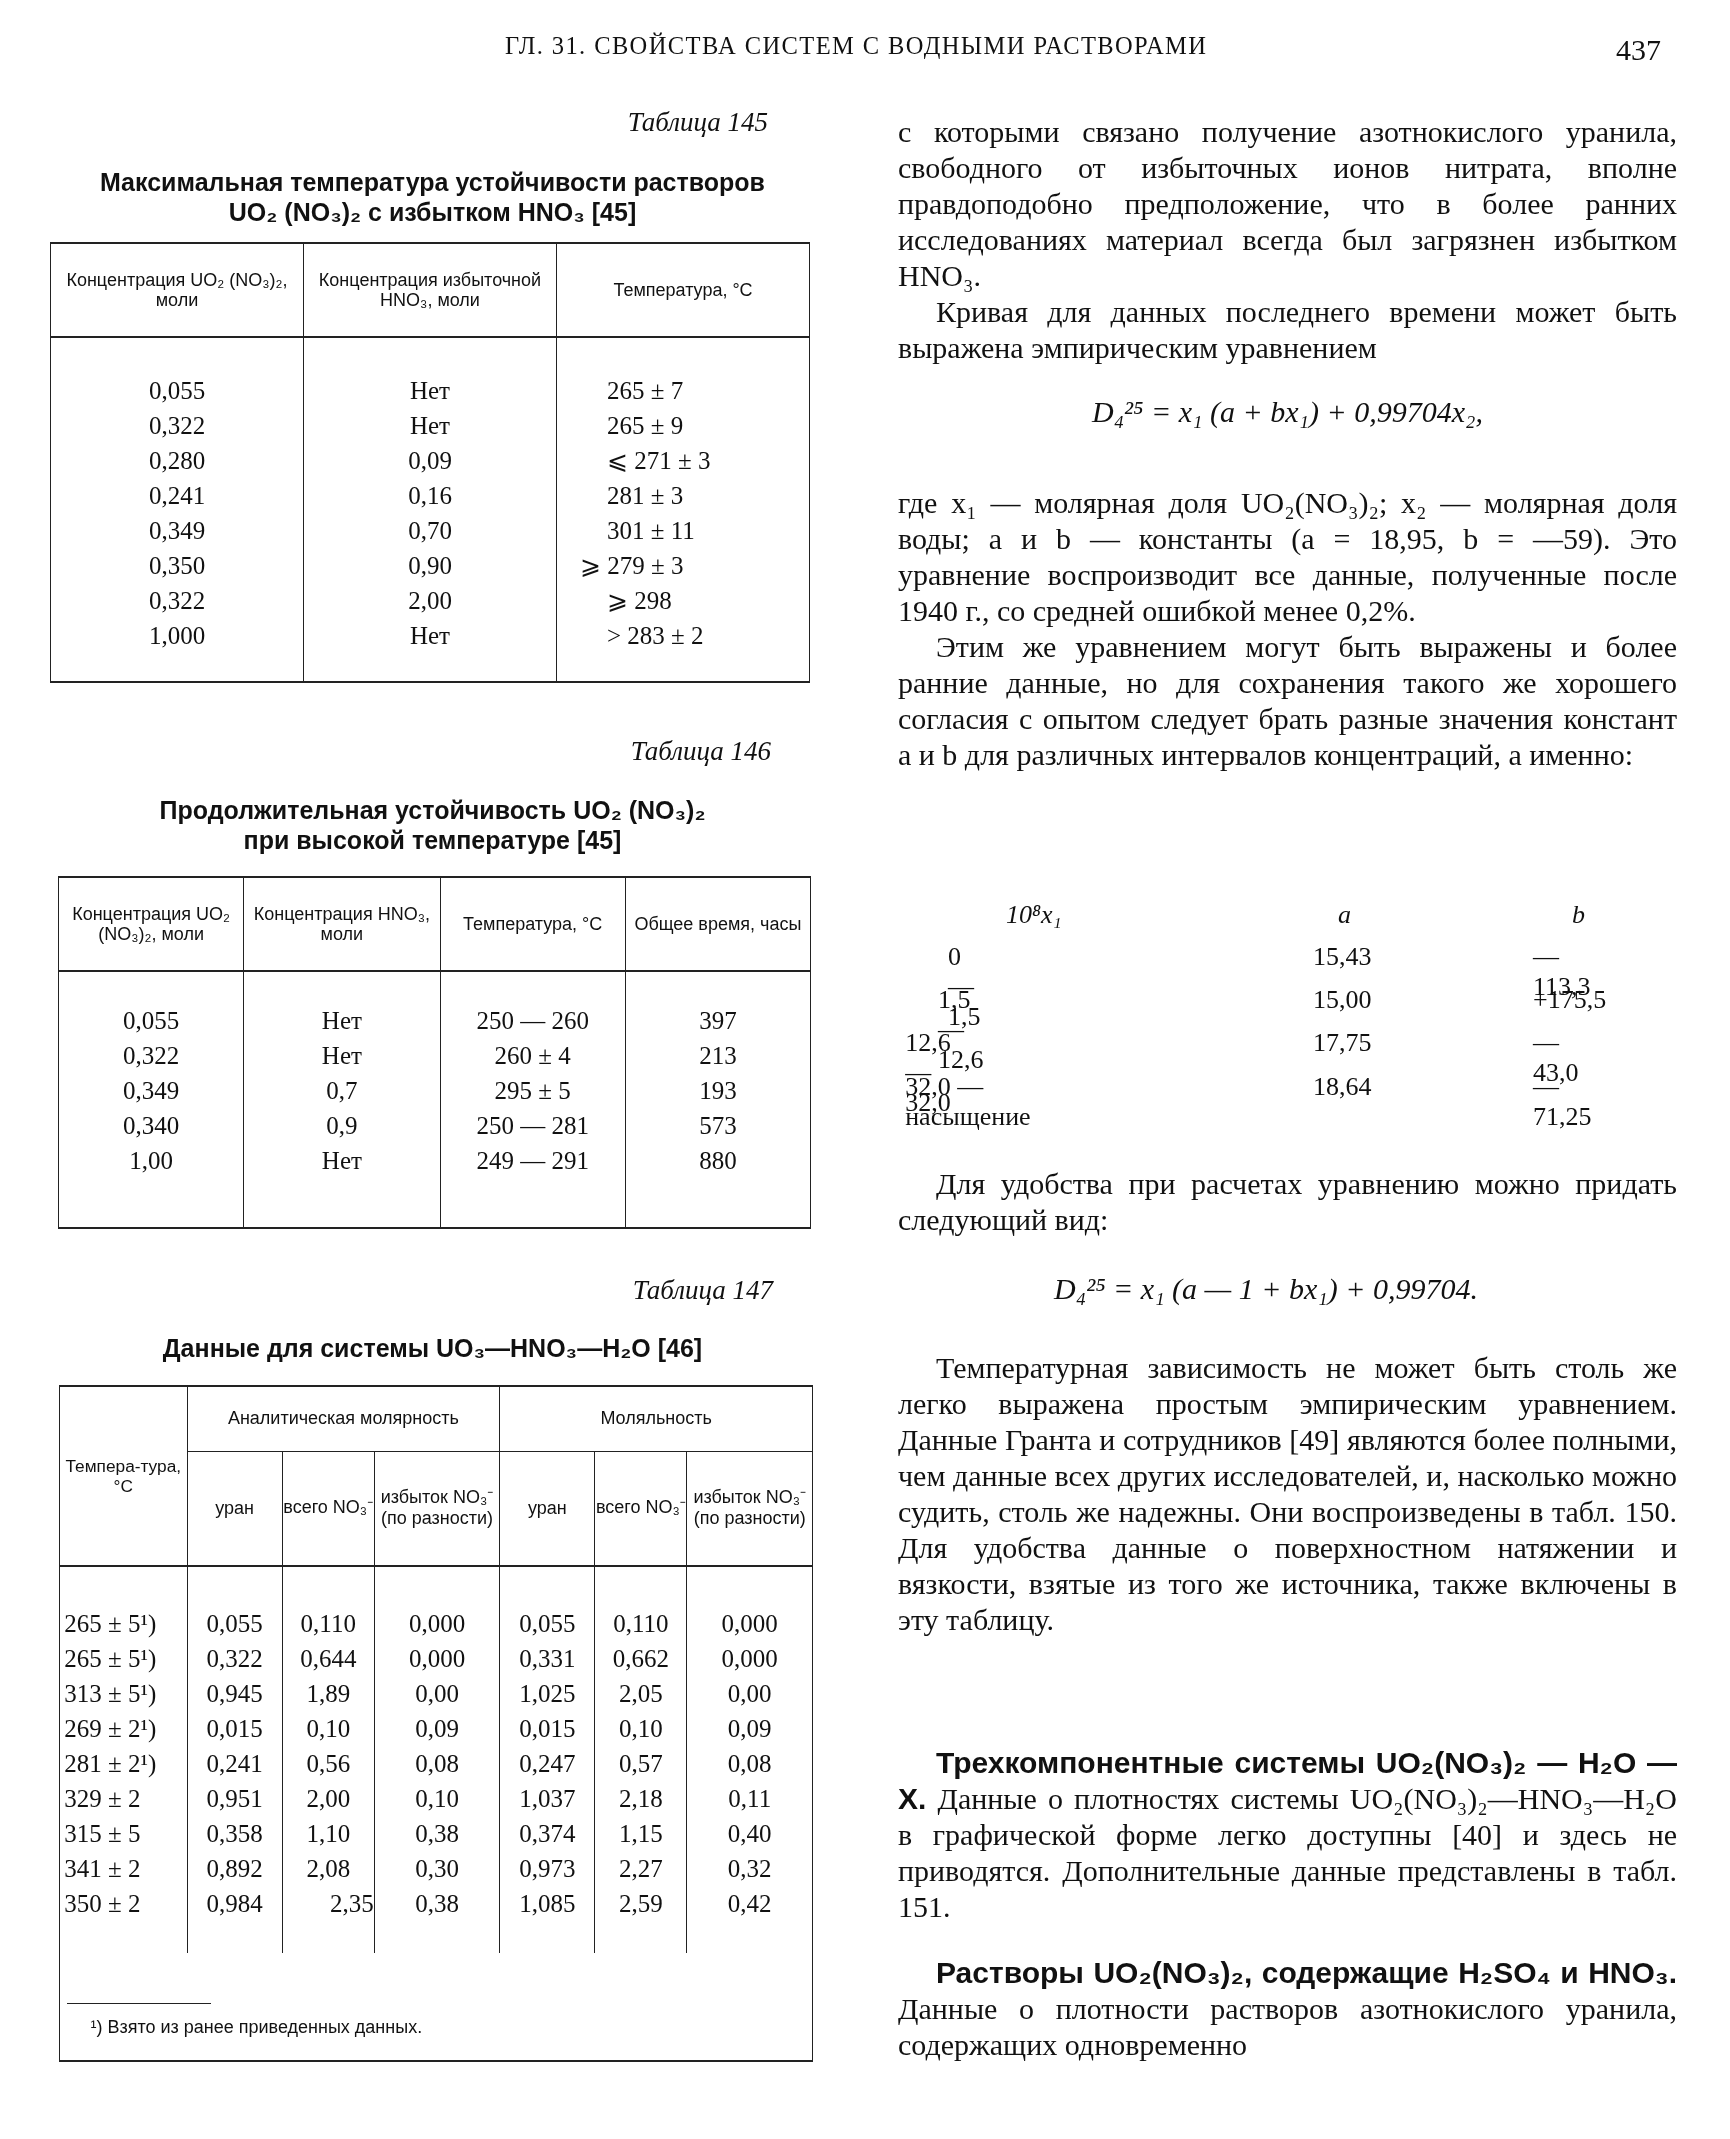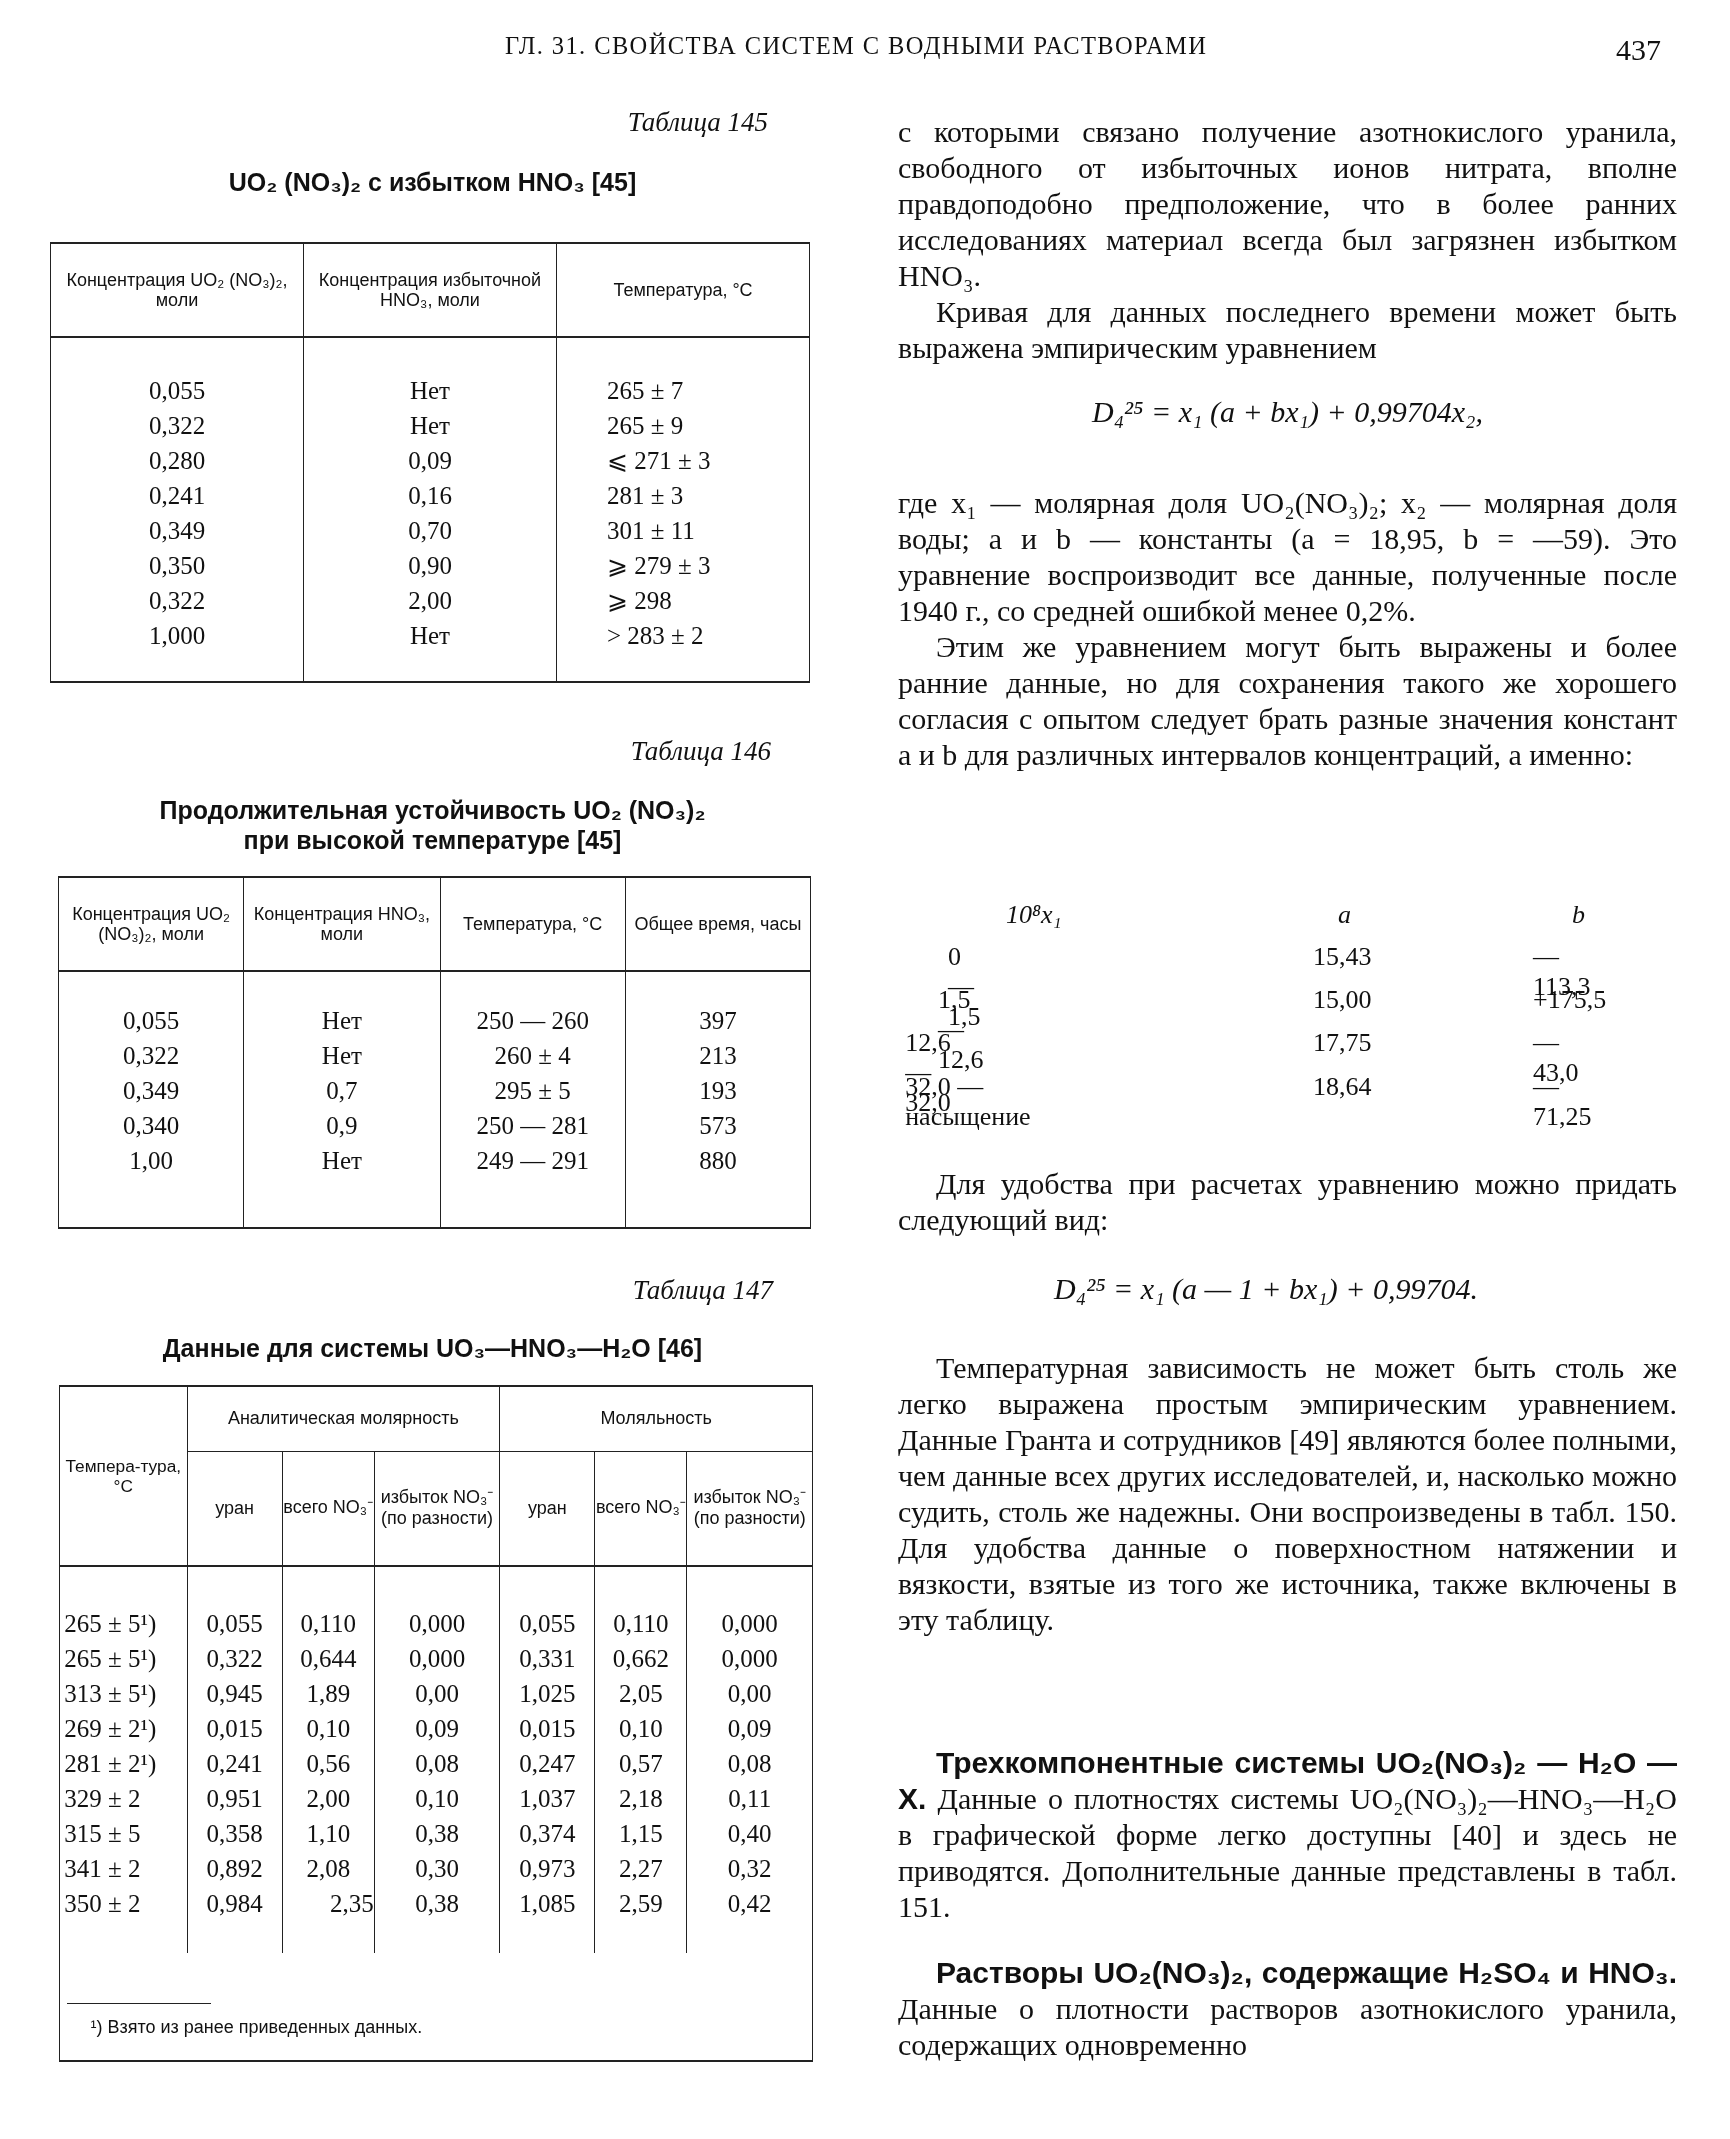--- a/index.html
+++ b/index.html
@@ -26,20 +26,21 @@
 </head>
 <body>
 
 <div class="abs header">
   <span class="running-head">ГЛ. 31. СВОЙСТВА СИСТЕМ С ВОДНЫМИ РАСТВОРАМИ</span>
   <span class="page-num">437</span>
 </div>
 
 <div class="abs tnum" style="left:433px; top:107px; width:335px;">Таблица 145</div>
 <div class="abs ttitle" style="left:43px; top:167px; width:779px;">
+  <div>Максимальная температура устойчивости растворов</div>
   <div>UO₂ (NO₃)₂ с избытком HNO₃ [45]</div>
 </div>
 <table class="dt" style="left:50px; top:242px; width:760px;">
   <thead>
     <tr class="hdr" style="height:94px;">
       <th style="width:252px;">Концентрация UO₂ (NO₃)₂, моли</th>
       <th style="width:252px;">Концентрация избыточной HNO₃, моли</th>
       <th style="width:252px;">Температура, °C</th>
     </tr>
   </thead>
@@ -70,21 +71,21 @@
         <td style="text-align: left; padding: 0px 0px 0px 50px;">281 ± 3</td>
       </tr>
       <tr>
         <td style="text-align: center; padding: 0px;">0,349</td>
         <td style="text-align: center; padding: 0px;">0,70</td>
         <td style="text-align: left; padding: 0px 0px 0px 50px;">301 ± 11</td>
       </tr>
       <tr>
         <td style="text-align: center; padding: 0px;">0,350</td>
         <td style="text-align: center; padding: 0px;">0,90</td>
-        <td style="text-align: left; padding: 0px 0px 0px 50px;">⩾ 279 ± 3</td>
+        <td style="text-align: left; padding: 0px 0px 0px 23px;">⩾ 279 ± 3</td>
       </tr>
       <tr>
         <td style="text-align: center; padding: 0px;">0,322</td>
         <td style="text-align: center; padding: 0px;">2,00</td>
         <td style="text-align: left; padding: 0px 0px 0px 50px;">⩾ 298</td>
       </tr>
       <tr>
         <td style="text-align: center; padding: 0px;">1,000</td>
         <td style="text-align: center; padding: 0px;">Нет</td>
         <td style="text-align: left; padding: 0px 0px 0px 50px;">&gt; 283 ± 2</td>

